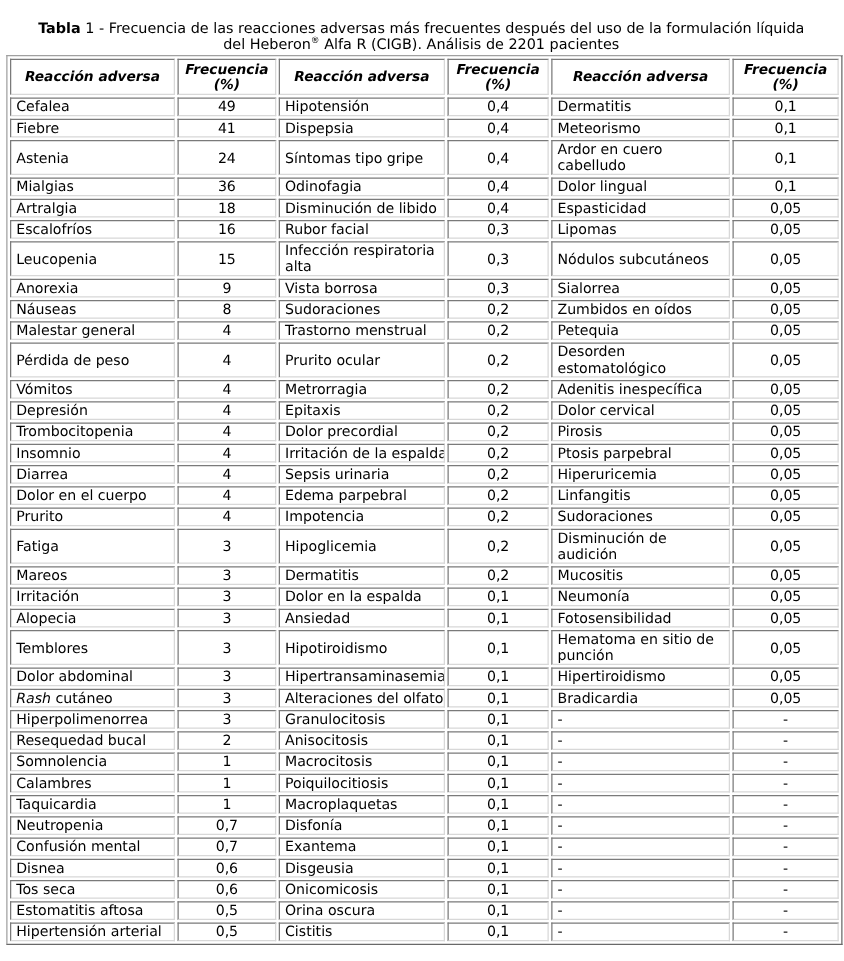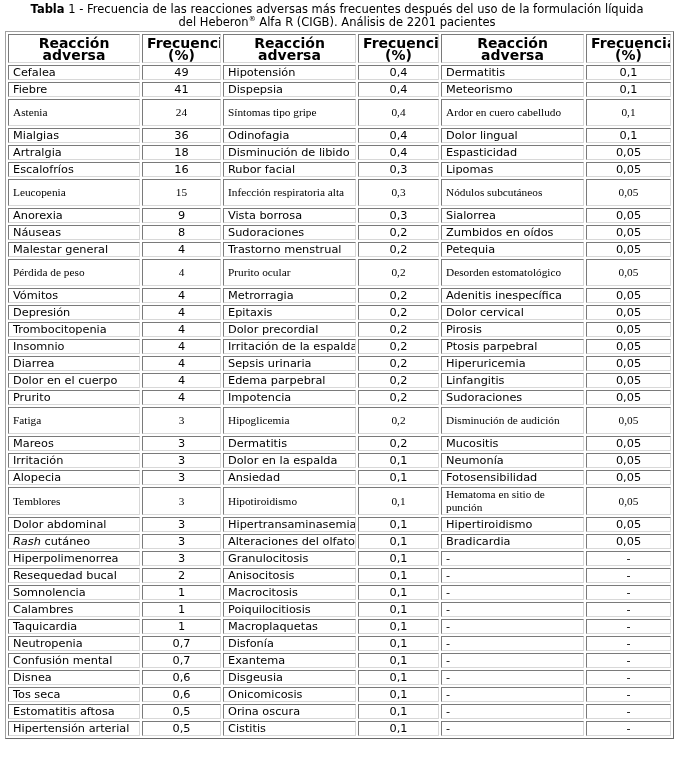--- a/index.html
+++ b/index.html
@@ -1,21 +1,21 @@
 <!DOCTYPE html>
 <html><head>
 <meta charset="utf-8">
 <style>
   html, body { margin: 0; padding: 0; background: #ffffff; }
   body { width: 675px; height: 769px; overflow: hidden; font-family: "DejaVu Sans", "Liberation Sans", sans-serif; color: #000; }
   .caption {
     text-align: center;
     font-size: 11.5px;
     line-height: 13px;
-    padding-top: 3px;
+    padding-top: 16px;
     margin-left: 6px;
     width: 662px;
   }
   .caption b { font-weight: bold; }
   .caption sup { font-size: 7px; vertical-align: super; line-height: 0; }
   table.adv {
     margin-left: 5px;
     margin-top: 2px;
     width: 665px;
     border-collapse: separate;
@@ -29,28 +29,29 @@
     border: 1px solid;
     border-color: #7a7a7a #d8d8d8 #d8d8d8 #7a7a7a;
     padding: 0 4px;
     line-height: 13px;
     vertical-align: middle;
     overflow: hidden;
     white-space: nowrap;
   }
   table.adv th {
     font-weight: bold;
-    font-size: 14px;
+    font-size: 11px;
     text-align: center;
     height: 27px;
     line-height: 12px;
     white-space: normal;
+    font-style: italic;
   }
   table.adv td { height: 13px; }
-  table.adv tr.tall td { height: 25px; white-space: normal; font-family: Liberation Serif, serif; }
+  table.adv tr.tall td { height: 25px; white-space: normal; }
   td.num { text-align: center; }
   td.name { text-align: left; }
   col.c1 { width: 132px; }
   col.c2 { width: 79px; }
   col.c3 { width: 133px; }
   col.c4 { width: 81px; }
   col.c5 { width: 143px; }
   col.c6 { width: 85px; }
 </style>
 </head>

